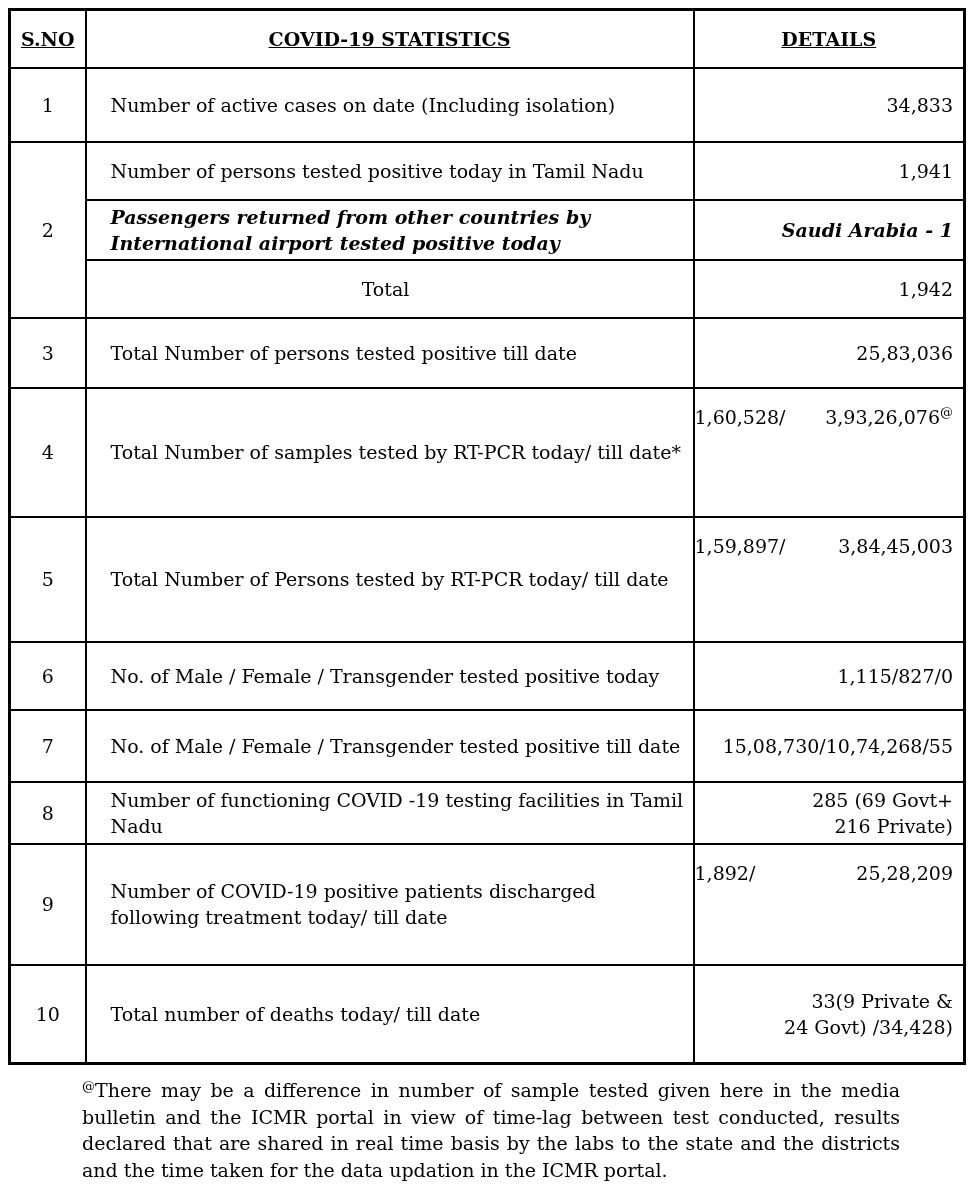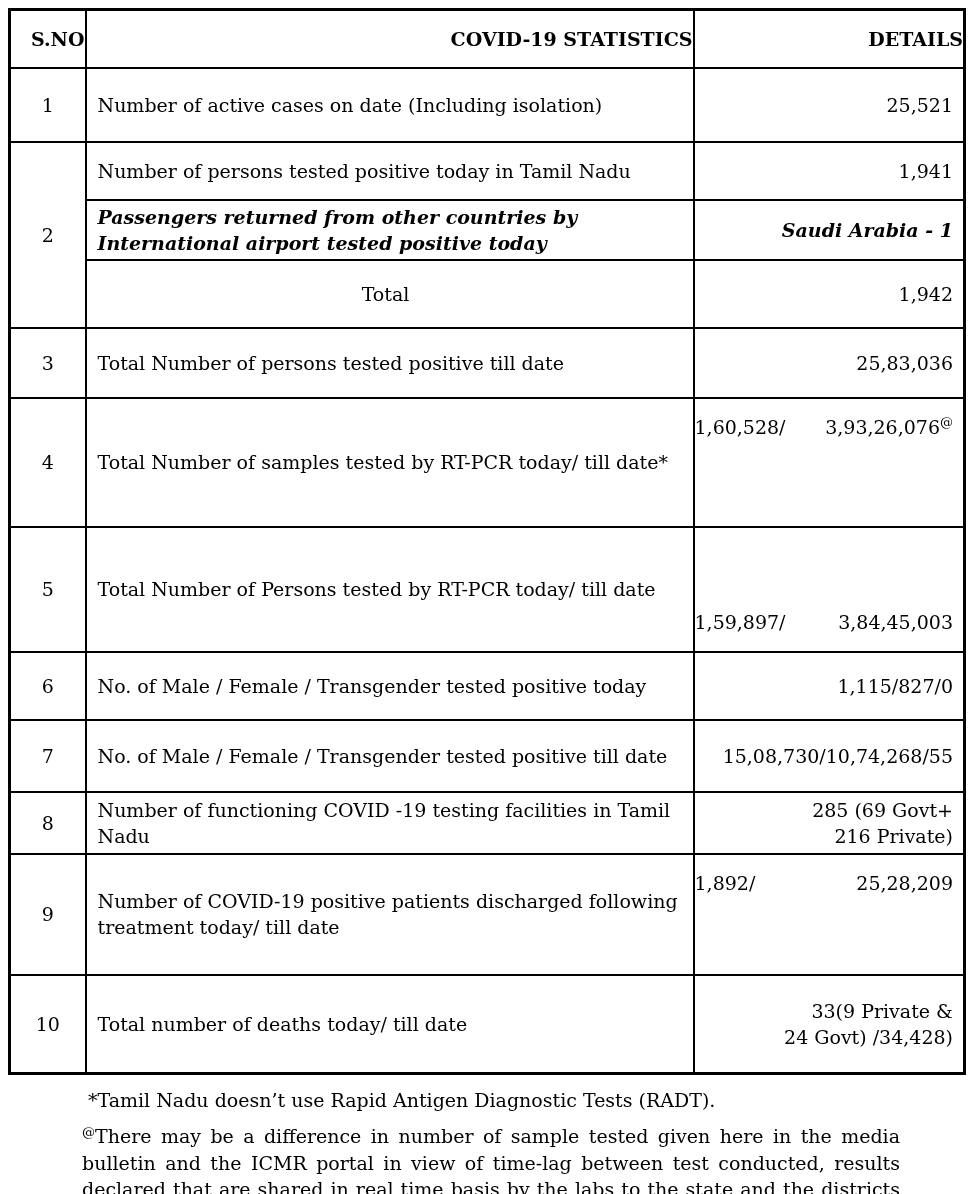--- a/index.html
+++ b/index.html
@@ -26,60 +26,61 @@
   .stats-table th, .stats-table td {
     border: 2px solid #000000;
     font-size: 19px;
     line-height: 26px;
     vertical-align: middle;
     overflow: hidden;
     padding: 0;
   }
   .stats-table th {
     font-weight: bold;
-    text-align: right;
+    text-align: center;
+    text-decoration: underline;
   }
   tr.hdr      { height: 58px; }
   tr.r1       { height: 74px; }
   tr.r2a      { height: 58px; }
   tr.r2b      { height: 60px; font-style: italic; }
-  tr.r2c      { height: 68px; }
+  tr.r2c      { height: 58px; }
   tr.r3       { height: 70px; }
   tr.r4       { height: 129px; }
   tr.r5       { height: 125px; }
   tr.r6       { height: 68px; }
   tr.r7       { height: 72px; }
   tr.r8       { height: 62px; }
   tr.r9       { height: 121px; }
   tr.r10      { height: 99px; }
   tr.r2b td, tr.r2c td { border-top-width: 1px; }
   td.sno {
     text-align: center;
   }
   td.stat {
     text-align: left;
-    padding-left: 11px;
+    padding-left: 24px;
     padding-right: 8px;
   }
   td.stat.center {
     text-align: center;
     padding-left: 0;
   }
   td.val {
     text-align: right;
     padding-right: 10px;
   }
   .bold { font-weight: bold; }
   .spread {
     display: flex;
     justify-content: space-between;
     margin-left: auto;
   }
   tr.r4 .spread { height: 96px; }
-  tr.r5 .spread { height: 92px; align-items: flex-end; }
+  tr.r5 .spread { height: 92px; }
   tr.r9 .spread { height: 88px; gap: 40px; }
   .vline-block { display: block; }
   sup.atsup {
     font-size: 13px;
     line-height: 0;
     vertical-align: 7px;
   }
   .footnotes {
     margin-top: 12px;
   }
@@ -115,21 +116,21 @@
     <tbody>
       <tr class="hdr">
         <th>S.NO</th>
         <th>COVID-19 STATISTICS</th>
         <th>DETAILS</th>
       </tr>
 
       <tr class="r1">
         <td class="sno">1</td>
         <td class="stat">Number of active cases on date (Including isolation)</td>
-        <td class="val">25,521</td>
+        <td class="val">34,833</td>
       </tr>
 
       <tr class="r2a">
         <td class="sno" rowspan="3">2</td>
         <td class="stat">Number of persons tested positive today in Tamil Nadu</td>
         <td class="val">1,941</td>
       </tr>
       <tr class="r2b">
         <td class="stat bold">Passengers returned from other countries  by International airport tested positive today</td>
         <td class="val bold">Saudi Arabia - 1</td>
@@ -204,17 +205,16 @@
         <td class="stat">Total number of deaths today/ till date</td>
         <td class="val">
           <span class="vline-block">33(9 Private &amp;</span>
           <span class="vline-block">24 Govt) /34,428)</span>
         </td>
       </tr>
     </tbody>
   </table>
 
   <div class="footnotes">
-    <p class="fn1">*Tamil Nadu doesn’t use Rapid Antigen Diagnostic Tests (RADT).</p>
     <p class="fn2"><sup>@</sup><span>There may be a difference in number of sample tested given here in the media bulletin and the ICMR portal in view of time-lag between test conducted, results declared that are shared in real time basis by the labs to the state and the districts and the time taken for the data updation in the ICMR portal.</span></p>
   </div>
 
 </div>
 
 </body></html>

